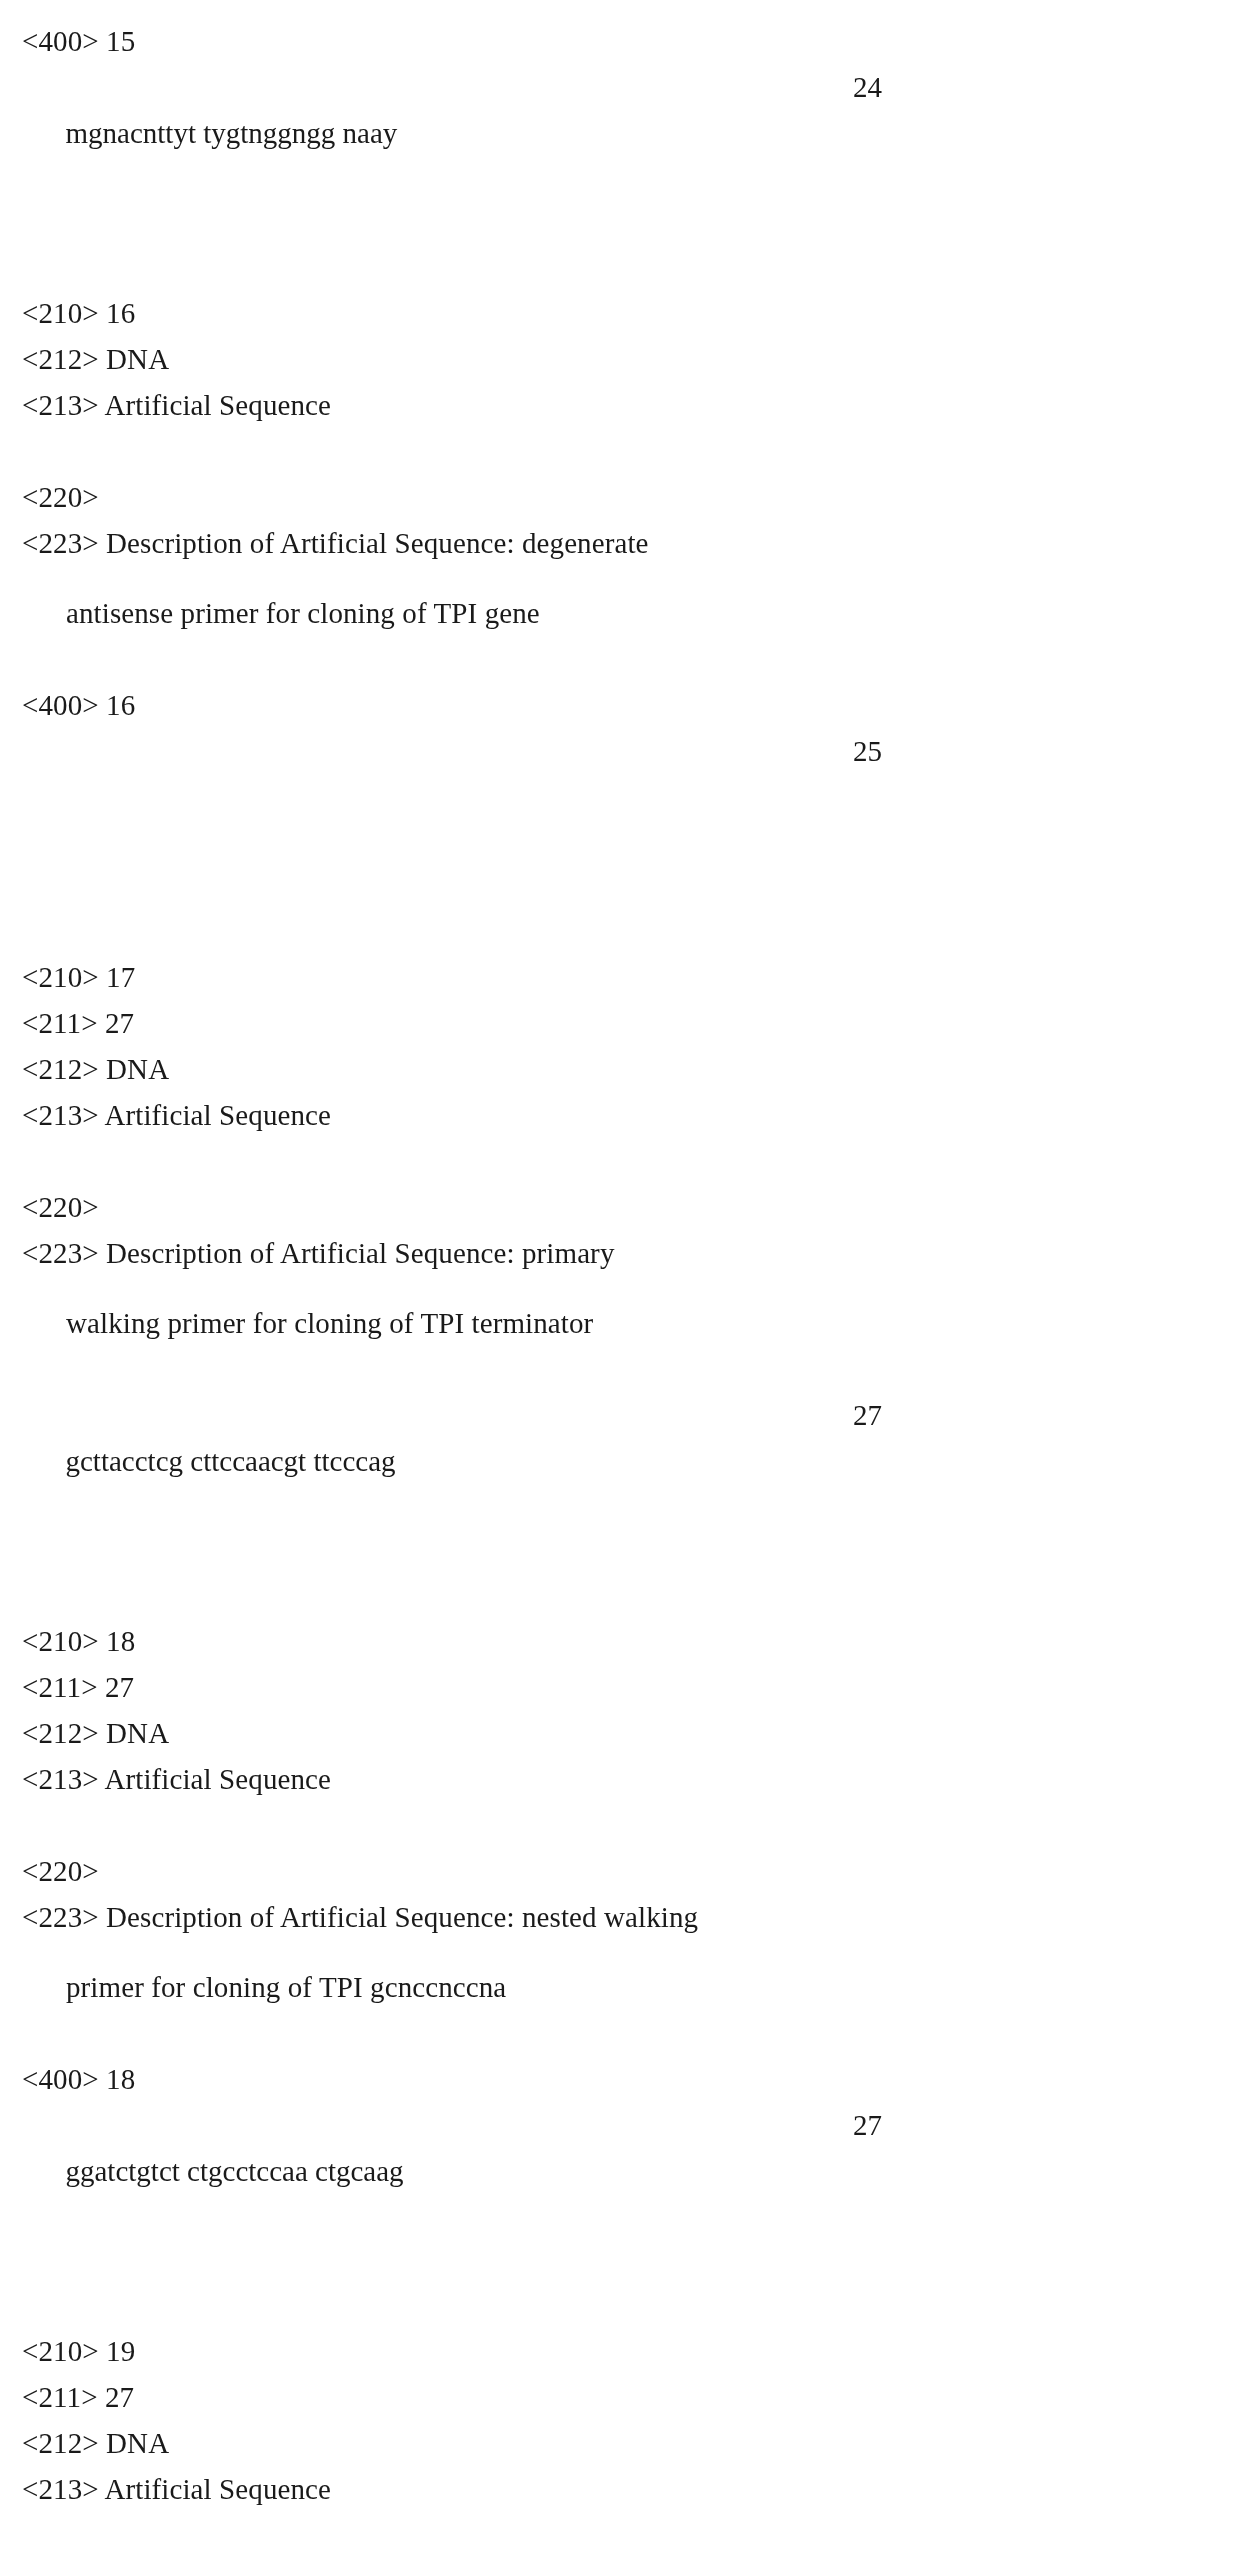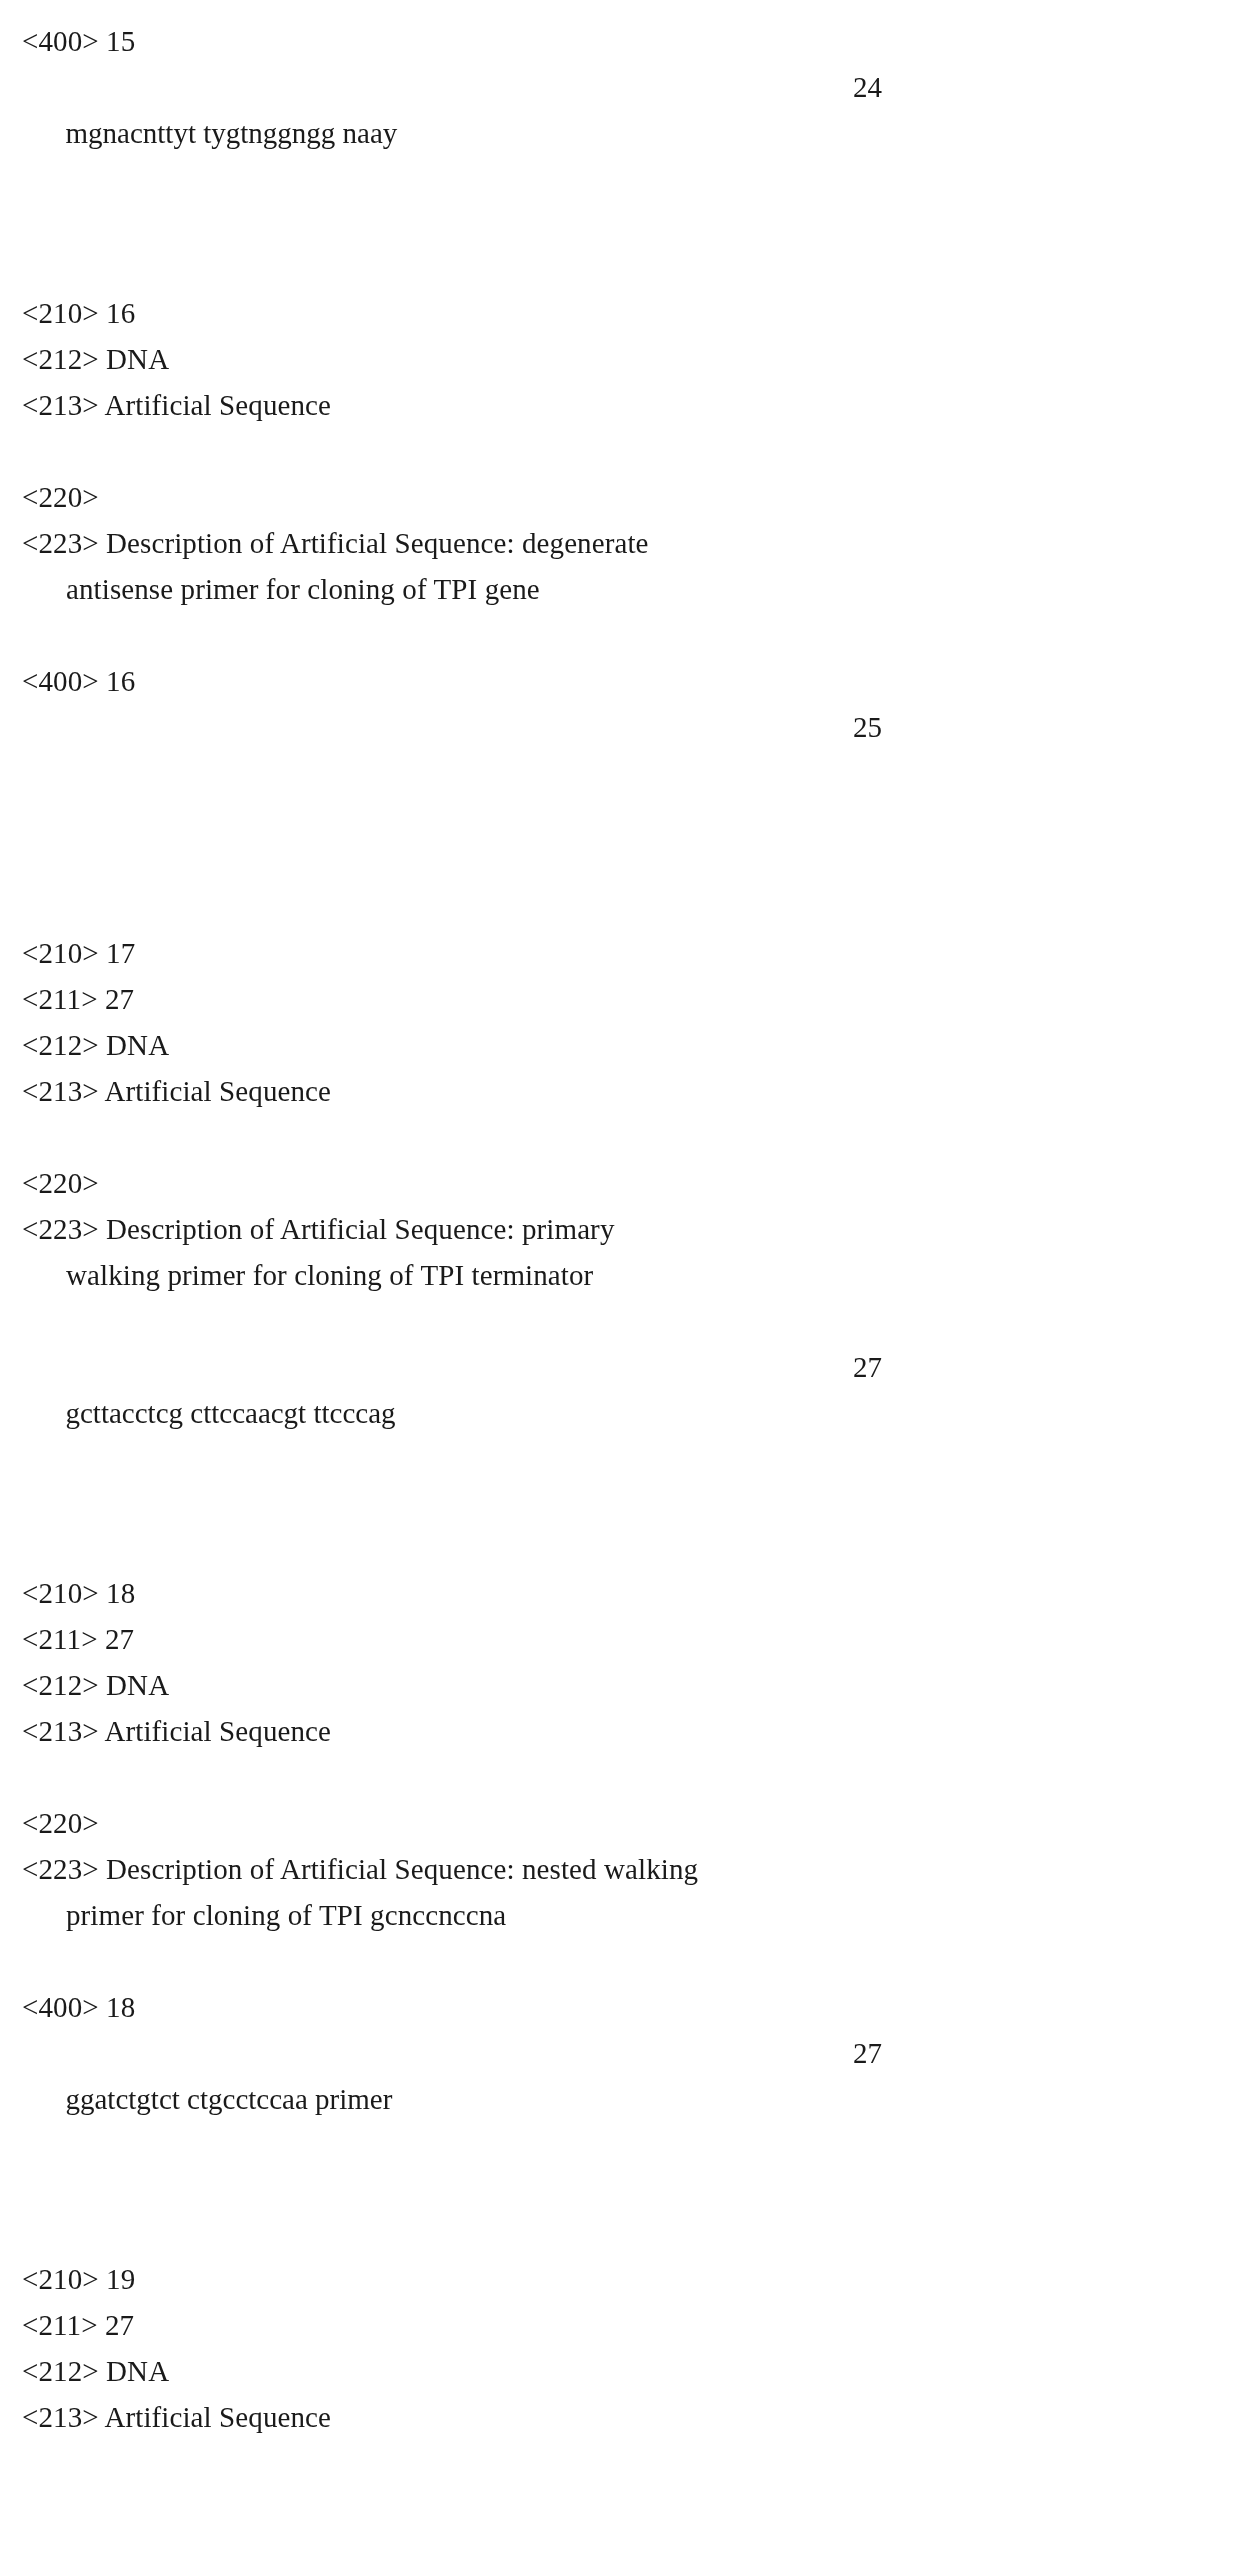--- a/index.html
+++ b/index.html
@@ -24,20 +24,21 @@
     margin: 0;
   }
   .line {
     font-size: 29px;
     line-height: 46px;
     white-space: pre;
     letter-spacing: 0.1px;
   }
   .line.indent {
     padding-left: 44px;
+    margin-top: 24px;
   }
   
   .seqline {
     position: relative;
     font-size: 29px;
     line-height: 46px;
     white-space: pre;
   }
   .seqline .seq {
     display: inline-block;
@@ -127,21 +128,21 @@
     <div class="line">&lt;220&gt;</div>
     <div class="line">&lt;223&gt; Description of Artificial Sequence: nested walking</div>
     <div class="line indent">primer for cloning of TPI gcnccnccna</div>
   </div>
 
   <div class="gap-md"></div>
 
   <div class="block">
     <div class="line">&lt;400&gt; 18</div>
     <div class="seqline">
-      <span class="seq">ggatctgtct ctgcctccaa primer</span><span class="len">27</span>
+      <span class="seq">ggatctgtct ctgcctccaa ctgcaag</span><span class="len">27</span>
     </div>
   </div>
 
   <div class="gap-xl"></div>
 
   <div class="block">
     <div class="line">&lt;210&gt; 19</div>
     <div class="line">&lt;211&gt; 27</div>
     <div class="line">&lt;212&gt; DNA</div>
     <div class="line">&lt;213&gt; Artificial Sequence</div>

